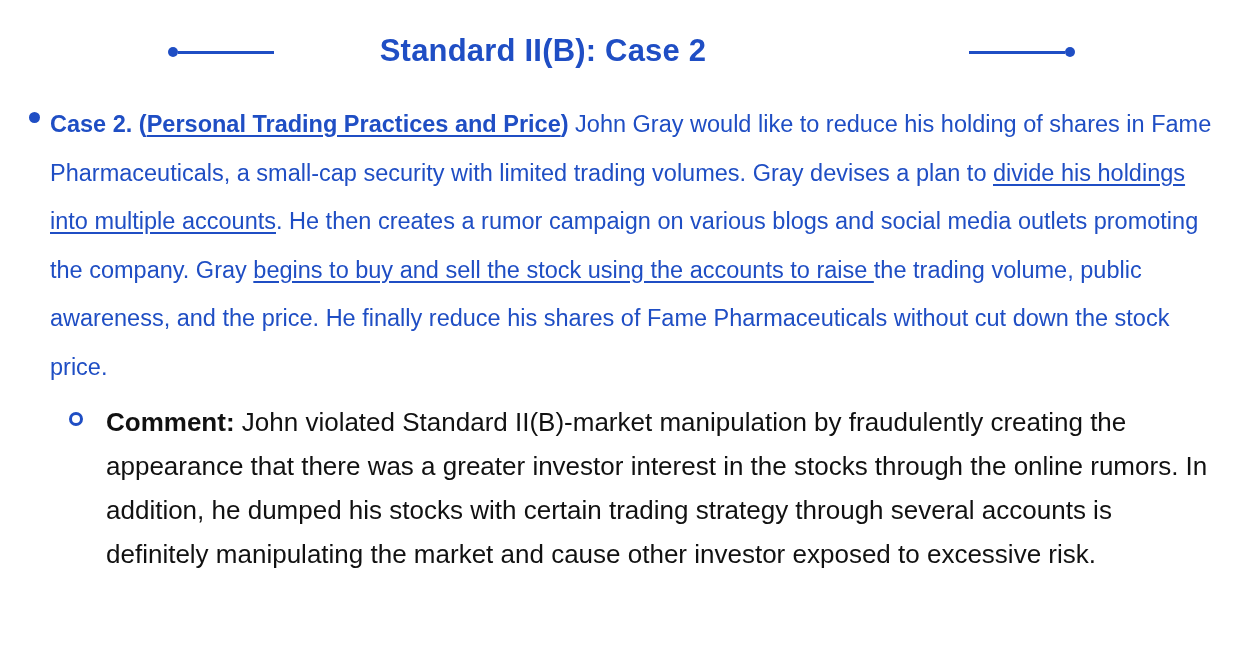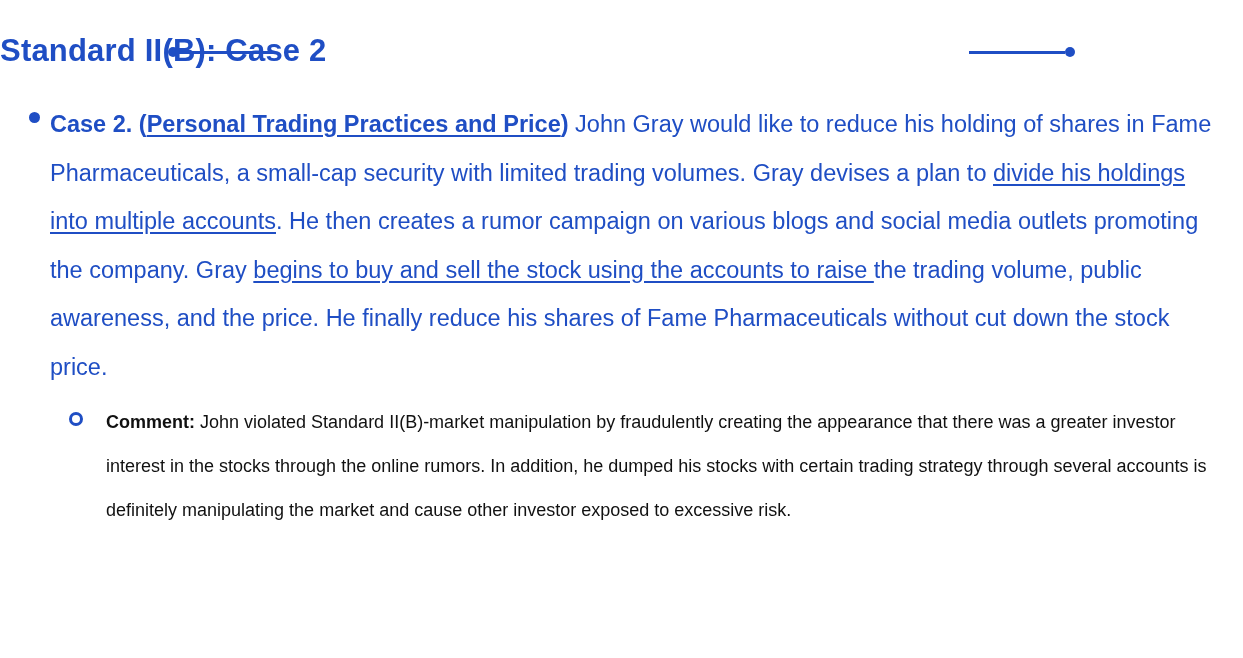--- a/index.html
+++ b/index.html
@@ -23,21 +23,21 @@
 
   
   .title-row {
     position: absolute;
     top: 20px;
     left: 0;
     width: 1086px;
     height: 62px;
     display: flex;
     align-items: center;
-    justify-content: flex-start;
+    justify-content: center;
   }
   .title-text {
     font-size: 31px;
     font-weight: bold;
     color: #1F4EC4;
     letter-spacing: 0.2px;
     white-space: nowrap;
   }
   .deco {
     position: absolute;
@@ -100,21 +100,21 @@
     position: absolute;
     left: 61px;
     top: 12px;
     width: 14px;
     height: 14px;
     border-radius: 50%;
     border: 3px solid #1F4EC4;
     box-sizing: border-box;
   }
   .para2 {
-    font-size: 18px;
+    font-size: 26px;
     line-height: 44px;
     color: #111111;
     text-align: left;
   }
   .para2 b {
     font-weight: bold;
     color: #111111;
   }
 </style>
 </head>

